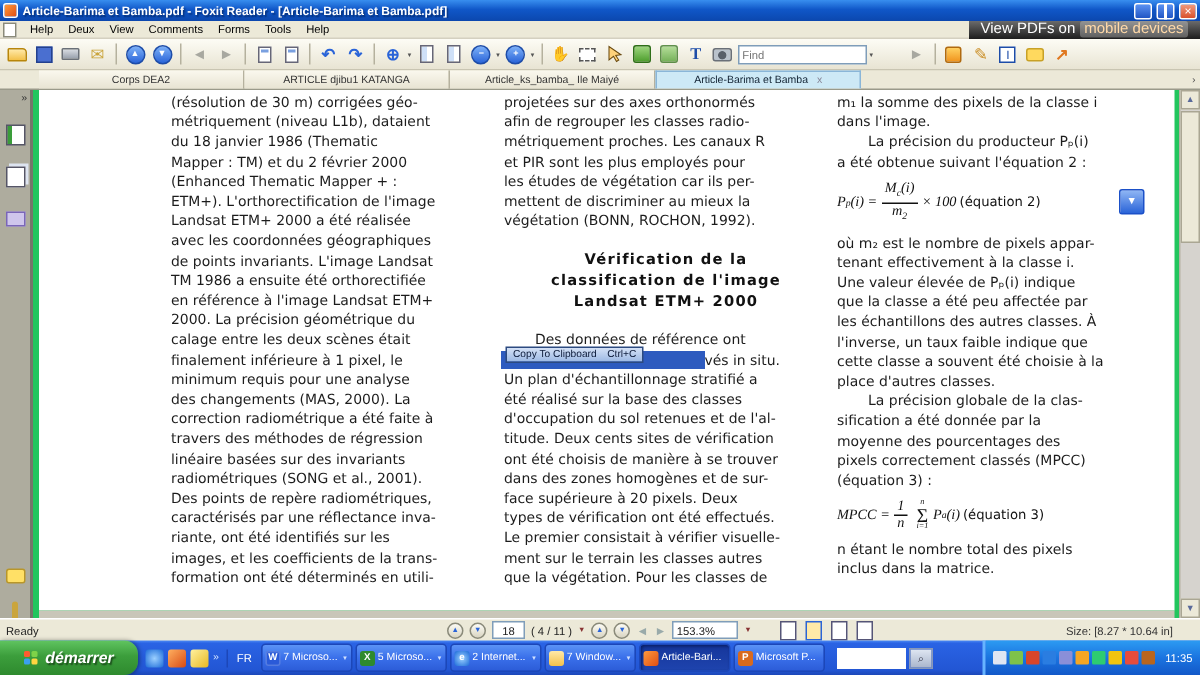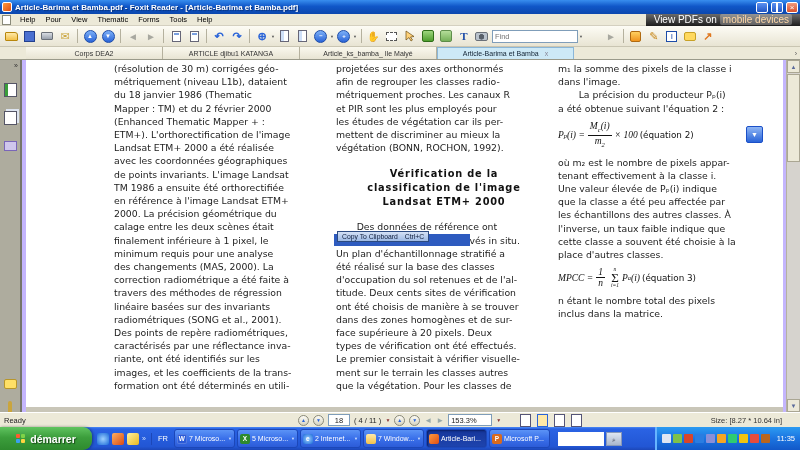--- a/index.html
+++ b/index.html
@@ -44,21 +44,21 @@
 .i-Ibox{width:11px;height:11px;border:1px solid #1d4ca8;color:#1d4ca8;background:#fff;font-size:8px;display:flex;align-items:center;justify-content:center}
 .i-note{width:12px;height:9px;background:#ffd95e;border:1px solid #c8a126;border-radius:2px}
 .i-arrow{color:#e07820;font-weight:bold;font-size:11px}
 
 .tabbar{position:absolute;left:0;top:47px;width:800px;height:13px;background:#ece9d8;border-bottom:1px solid #9a9a8a;display:flex;align-items:stretch;padding-left:26px}
 .tab{width:137px;border-right:1px solid #b5b19e;display:flex;align-items:center;justify-content:center;font-size:7px;color:#333;gap:6px;background:linear-gradient(180deg,#faf8ee,#e8e4d3)}
 .tab.active{background:#cde9f6;border:1px solid #8ab6d8;border-bottom:none;color:#123}
 .tab .x{color:#889;font-size:7px}
 .tab-ovf{margin-left:auto;align-self:center;font-size:7px;color:#555;padding-right:3px}
 
-.main{position:absolute;left:0;top:60px;width:800px;height:352px;background:#c4b5fd}
+.main{position:absolute;left:0;top:60px;width:800px;height:352px;background:#22c55e}
 .side{position:absolute;left:0;top:0;width:22px;height:100%;background:#aeac9e;border-right:2px solid #75756a;display:flex;flex-direction:column;align-items:center;padding-top:2px;gap:14px}
 .side .coll{font-size:7px;color:#333;align-self:flex-end;padding-right:2px}
 .sico{width:13px;height:14px;position:relative}
 .s-book{background:linear-gradient(90deg,#3a9d3a 0 3px,#fff 3px);border:1px solid #556}
 .s-pages{background:#fff;border:1px solid #556;box-shadow:2px -2px 0 0 #dde4f0}
 .s-layer{height:10px;background:#cfc6ec;border:1px solid #7a66b8;margin-top:2px}
 .s-spacer{flex:1}
 .s-comm{height:10px;background:#ffe066;border:1px solid #b8962a;border-radius:2px}
 .s-clip{width:6px;height:11px;border:2px solid #caa53d;border-radius:3px;transform:rotate(35deg);margin:0 auto}
 .page{position:absolute;left:26px;top:0;width:757px;height:347px;background:#fff;overflow:hidden}
@@ -93,21 +93,21 @@
 .garrow{color:#9aa;font-size:8px}
 .lay{width:11px;height:13px;background:#fff;border:1px solid #557;margin:0 1px}
 .lay.active{background:#ffe9a8;border:1px solid #2a64d8}
 .sb-size{flex:1;text-align:right;padding-right:14px;color:#333}
 
 .taskbar{position:absolute;left:0;top:427px;width:800px;height:23px;background:linear-gradient(180deg,#4b8af5 0%,#2a63e4 8%,#2256d4 85%,#1c47b8 100%);display:flex;align-items:center}
 .startbtn{height:23px;width:92px;border-radius:0 9px 9px 0;background:linear-gradient(180deg,#60c460 0%,#3c9e3c 45%,#2e8a2e 100%);display:flex;align-items:center;justify-content:center;gap:4px;box-shadow:1px 0 3px rgba(0,0,0,.4)}
 .flag{width:10px;height:10px;display:grid;grid-template-columns:4px 4px;grid-template-rows:4px 4px;gap:1px}
 .flag i{border-radius:1px}
 .flag .fr{background:#ff5b30}.flag .fg{background:#7ed348}.flag .fb{background:#3aa0f0}.flag .fy{background:#ffd540}
-.startbtn b{color:#fff;font-size:10.5px;text-shadow:1px 1px 1px #1a4a1a}
+.startbtn b{color:#fff;font-style:italic;font-size:10.5px;text-shadow:1px 1px 1px #1a4a1a}
 .ql{display:flex;align-items:center;gap:3px;padding:0 5px;border-right:1px solid #1c47b8}
 .qli{width:12px;height:12px;border-radius:2px}
 .q1{background:radial-gradient(circle,#9cd0ff,#1a6ad8)}
 .q2{background:linear-gradient(135deg,#ffb060,#d84a14)}
 .q3{background:linear-gradient(135deg,#fff2a0,#e8b820)}
 .ql .more{color:#cfe0ff;font-size:7px}
 .lang{color:#fff;font-size:7.5px;padding:0 6px}
 .tbtns{display:flex;align-items:center;gap:2px;flex:1;min-width:0}
 .tbtn{height:19px;width:61px;border-radius:3px;background:linear-gradient(180deg,#5b93f6,#3a70ea 50%,#2c5cd8);border:1px solid #1c47b8;display:flex;align-items:center;gap:2px;padding:0 2px;color:#fff;font-size:7px;overflow:hidden;flex:none}
 .tbtn.active{background:linear-gradient(180deg,#16369b,#1e44ae);box-shadow:inset 1px 1px 2px #0a1f66}
@@ -134,23 +134,23 @@
   <span class="title-ico"></span>
   <span class="title-txt">Article-Barima et Bamba.pdf - Foxit Reader - [Article-Barima et Bamba.pdf]</span>
   <span class="winbtn"><span class="mbar"></span></span>
   <span class="winbtn"><span class="rsq"></span></span>
   <span class="winbtn close"><span>×</span></span>
 </div>
 
 <div class="menubar">
   <span class="menu-ico"></span>
   <span class="mi">Help</span>
-  <span class="mi">Pour</span>
+  <span class="mi">Deux</span>
   <span class="mi">View</span>
-  <span class="mi">Thematic</span>
+  <span class="mi">Comments</span>
   <span class="mi">Forms</span>
   <span class="mi">Tools</span>
   <span class="mi">Help</span>
   <span class="banner">
     <span>View PDFs on</span>
     <b>mobile devices</b>
   </span>
 </div>
 
 <div class="toolbar">
@@ -354,20 +354,25 @@
         <span class="eqlab">(équation 2)</span>
       </div>
       <div class="tx">où m₂ est le nombre de pixels appar-
 tenant effectivement à la classe i.
 Une valeur élevée de Pₚ(i) indique
 que la classe a été peu affectée par
 les échantillons des autres classes. À
 l'inverse, un taux faible indique que
 cette classe a souvent été choisie à la
 place d'autres classes.</div>
+      <div class="tx">&nbsp;&nbsp;&nbsp;&nbsp;&nbsp;&nbsp;&nbsp;La précision globale de la clas-
+sification a été donnée par la
+moyenne des pourcentages des
+pixels correctement classés (MPCC)
+(équation 3) :</div>
       <div class="eq">
         <span>MPCC = </span>
         <span class="frac">
           <span class="fn">1</span>
           <span>n</span>
         </span>
         <span class="sum">
           <span>n</span>
           <span class="sig">Σ</span>
           <span>i=1</span>

